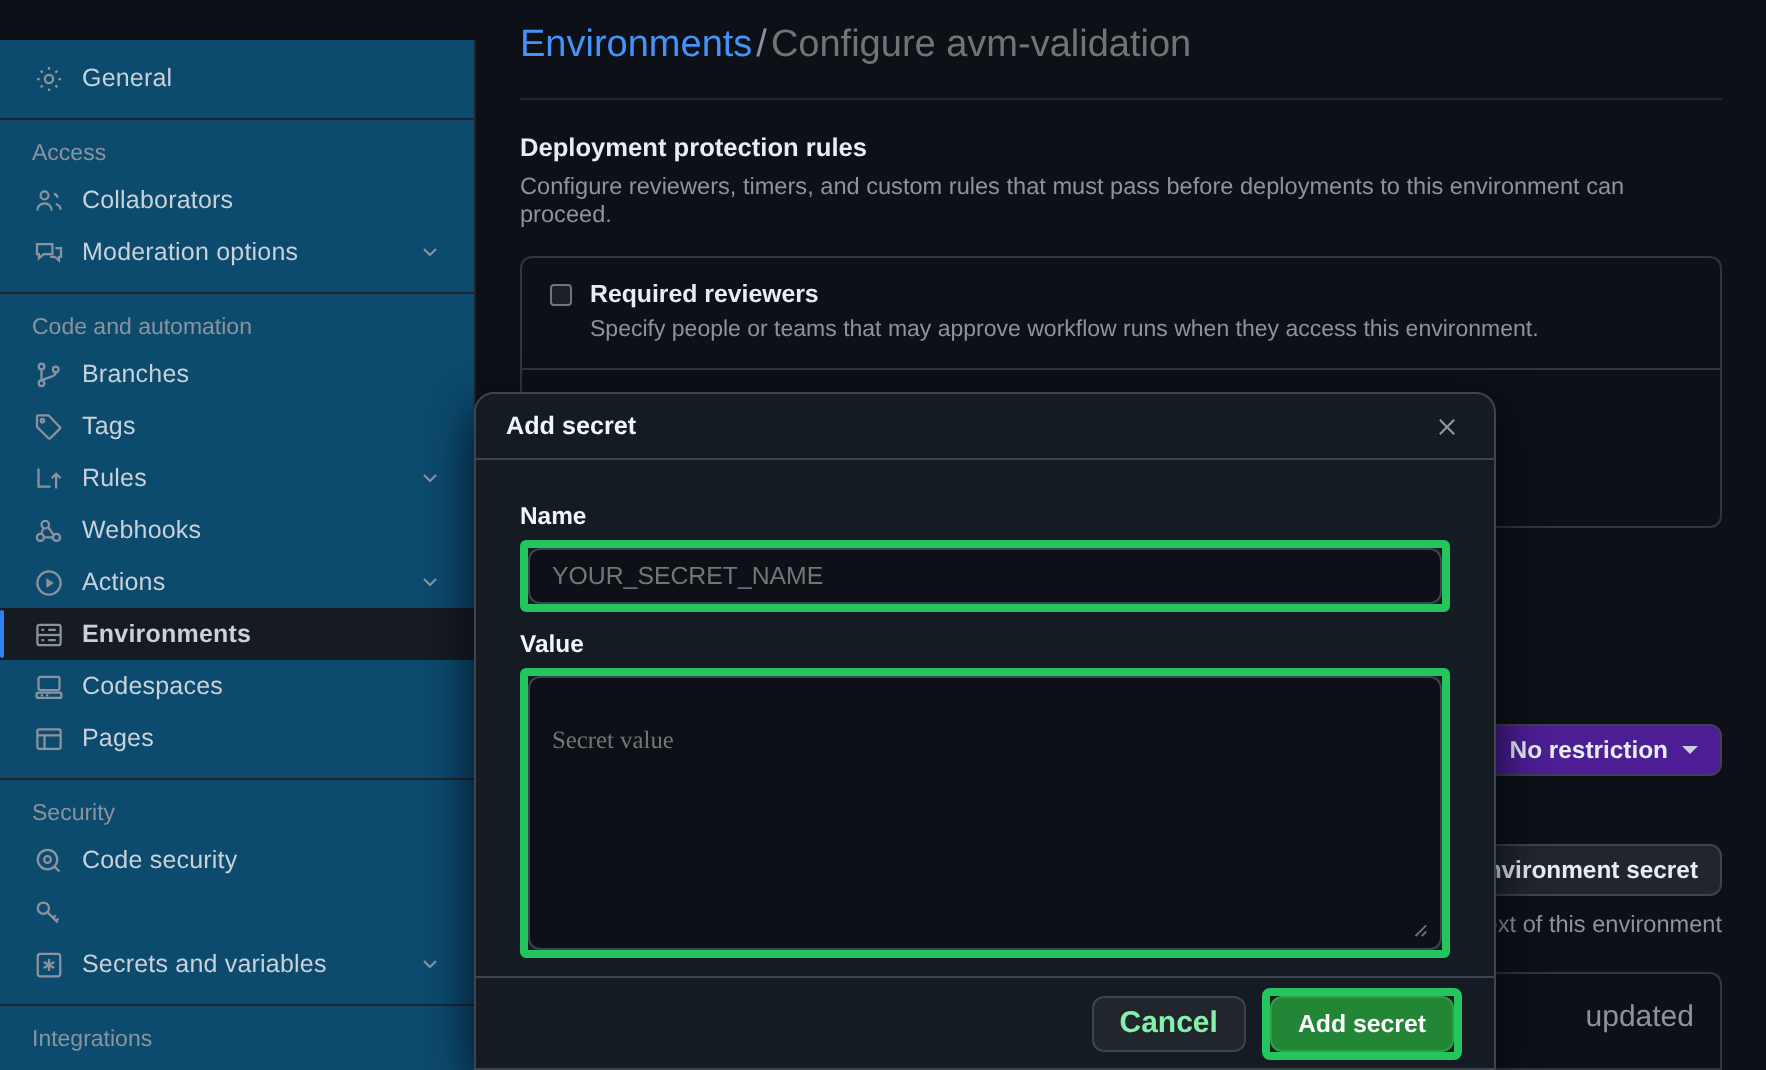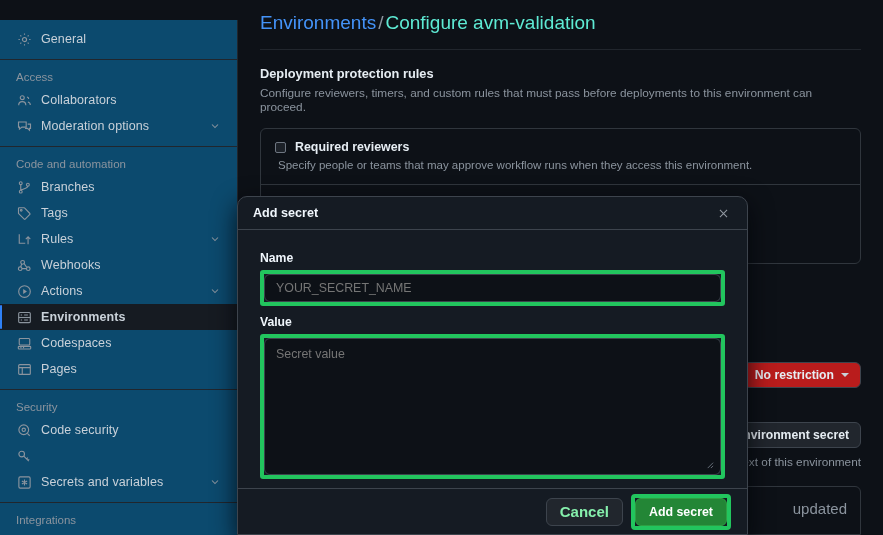--- a/index.html
+++ b/index.html
@@ -62,21 +62,21 @@
     width: 645px; height: 535px;
     padding: 0 22px 0 22px;
     overflow: hidden;
   }
   .crumb {
     font-size: 19px; line-height: 24px;
     padding-top: 11px; white-space: nowrap;
   }
   .crumb a { color: #4493f8; text-decoration: none; }
   .crumb .sep { color: #8b949e; padding: 0 2px; }
-  .crumb .cur { color: #5eead4; }
+  .crumb .cur { color: #737373; }
   .crumb-rule { height: 1px; background: #21262d; margin-top: 14px; }
 
   .sec-title {
     font-size: 12.8px; font-weight: bold; color: #e6edf3;
     margin-top: 16px;
   }
   .sec-desc {
     font-size: 11.8px; color: #8b949e; margin-top: 5px;
   }
 
@@ -89,29 +89,29 @@
   }
   .prow { padding: 11px 14px 13px 14px; }
   .prow + .prow { border-top: 1px solid #30363d; }
   .prow-head { display: flex; align-items: center; }
   .cbox {
     width: 11px; height: 11px; border: 1px solid #6e7681;
     border-radius: 2px; background: #1c2128;
     margin-right: 9px; flex: 0 0 11px;
   }
   .prow-title { font-size: 12.4px; font-weight: bold; color: #e6edf3; }
-  .prow-desc { font-size: 11.5px; color: #8b949e; margin: 5px 0 0 3px; }
+  .prow-desc { font-size: 11.5px; color: #8b949e; margin: 5px 0 0 20px; }
 
   
   .restrict-row {
     position: absolute; right: 22px; top: 362px;
   }
   .btn-sel {
     display: inline-flex; align-items: center; gap: 7px;
-    background: #b91c1c; border: 1px solid #3d444d; border-radius: 6px;
+    background: #4c1d95; border: 1px solid #3d444d; border-radius: 6px;
     padding: 5px 11px; font-size: 12.2px; font-weight: bold; color: #e6edf3;
     white-space: nowrap;
   }
   .caret {
     width: 0; height: 0;
     border-left: 4px solid transparent;
     border-right: 4px solid transparent;
     border-top: 4px solid #c9d1d9;
   }
   .add-env-btn {
@@ -173,22 +173,22 @@
     display: block; width: 100%; height: 28px;
     background: #0d1117; border: 1px solid #3d444d; border-radius: 6px;
     color: #9198a1; font-size: 12.4px;
     font-family: "Liberation Sans", sans-serif;
     padding: 0 11px; outline: none;
   }
   .txt-area {
     display: block; width: 100%; height: 137px;
     background: #0d1117; border: 1px solid #3d444d; border-radius: 6px;
     color: #9198a1; font-size: 12.4px;
-    font-family: Liberation Sans, sans-serif;
-    padding: 8px 11px; outline: none; resize: none;
+    font-family: Liberation Serif, serif;
+    padding: 24px 11px; outline: none; resize: none;
   }
   .ta-wrap { position: relative; }
   .ta-grip {
     position: absolute; right: 7px; bottom: 6px;
     width: 9px; height: 9px; pointer-events: none; color: #6e7681;
   }
   .gap { height: 9px; }
 
   .dlg-foot {
     position: absolute; left: 0; right: 0; bottom: 0;

